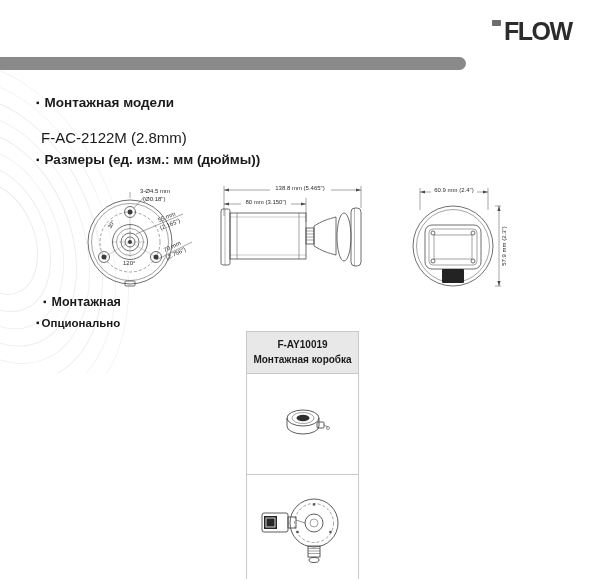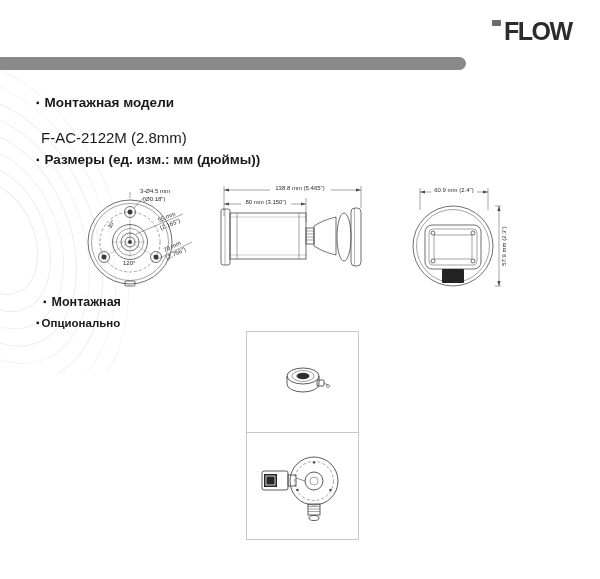--- a/index.html
+++ b/index.html
@@ -187,20 +187,24 @@
 <div class="heading h-acc">
   <span class="bullet">▪</span>
   <span>Монтажная</span>
 </div>
 <div class="heading h-opt">
   <span class="bullet">▪</span>
   <span>Опционально</span>
 </div>
 
 <div class="acc-table">
+  <div class="acc-head">
+    <div>F-AY10019</div>
+    <div>Монтажная коробка</div>
+  </div>
   <div class="acc-cell c1">
     <svg width="70" height="56" viewBox="0 0 70 56" fill="none" stroke="#4a4a4a" stroke-width="0.9">
       <ellipse cx="35" cy="22" rx="16" ry="8"></ellipse>
       <ellipse cx="35" cy="22" rx="11" ry="5.5" stroke-width="0.5"></ellipse>
       <ellipse cx="35" cy="22" rx="6.5" ry="3.2" fill="#2e2e2e" stroke="none"></ellipse>
       <path d="M19,22 L19,30 A16,8 0 0 0 51,30 L51,22"></path>
       <rect x="49" y="26" width="7" height="6" rx="1"></rect>
       <line x1="56" y1="29" x2="60" y2="31" stroke-width="0.6"></line>
       <circle cx="60" cy="32" r="1.5" stroke-width="0.6"></circle>
     </svg>

